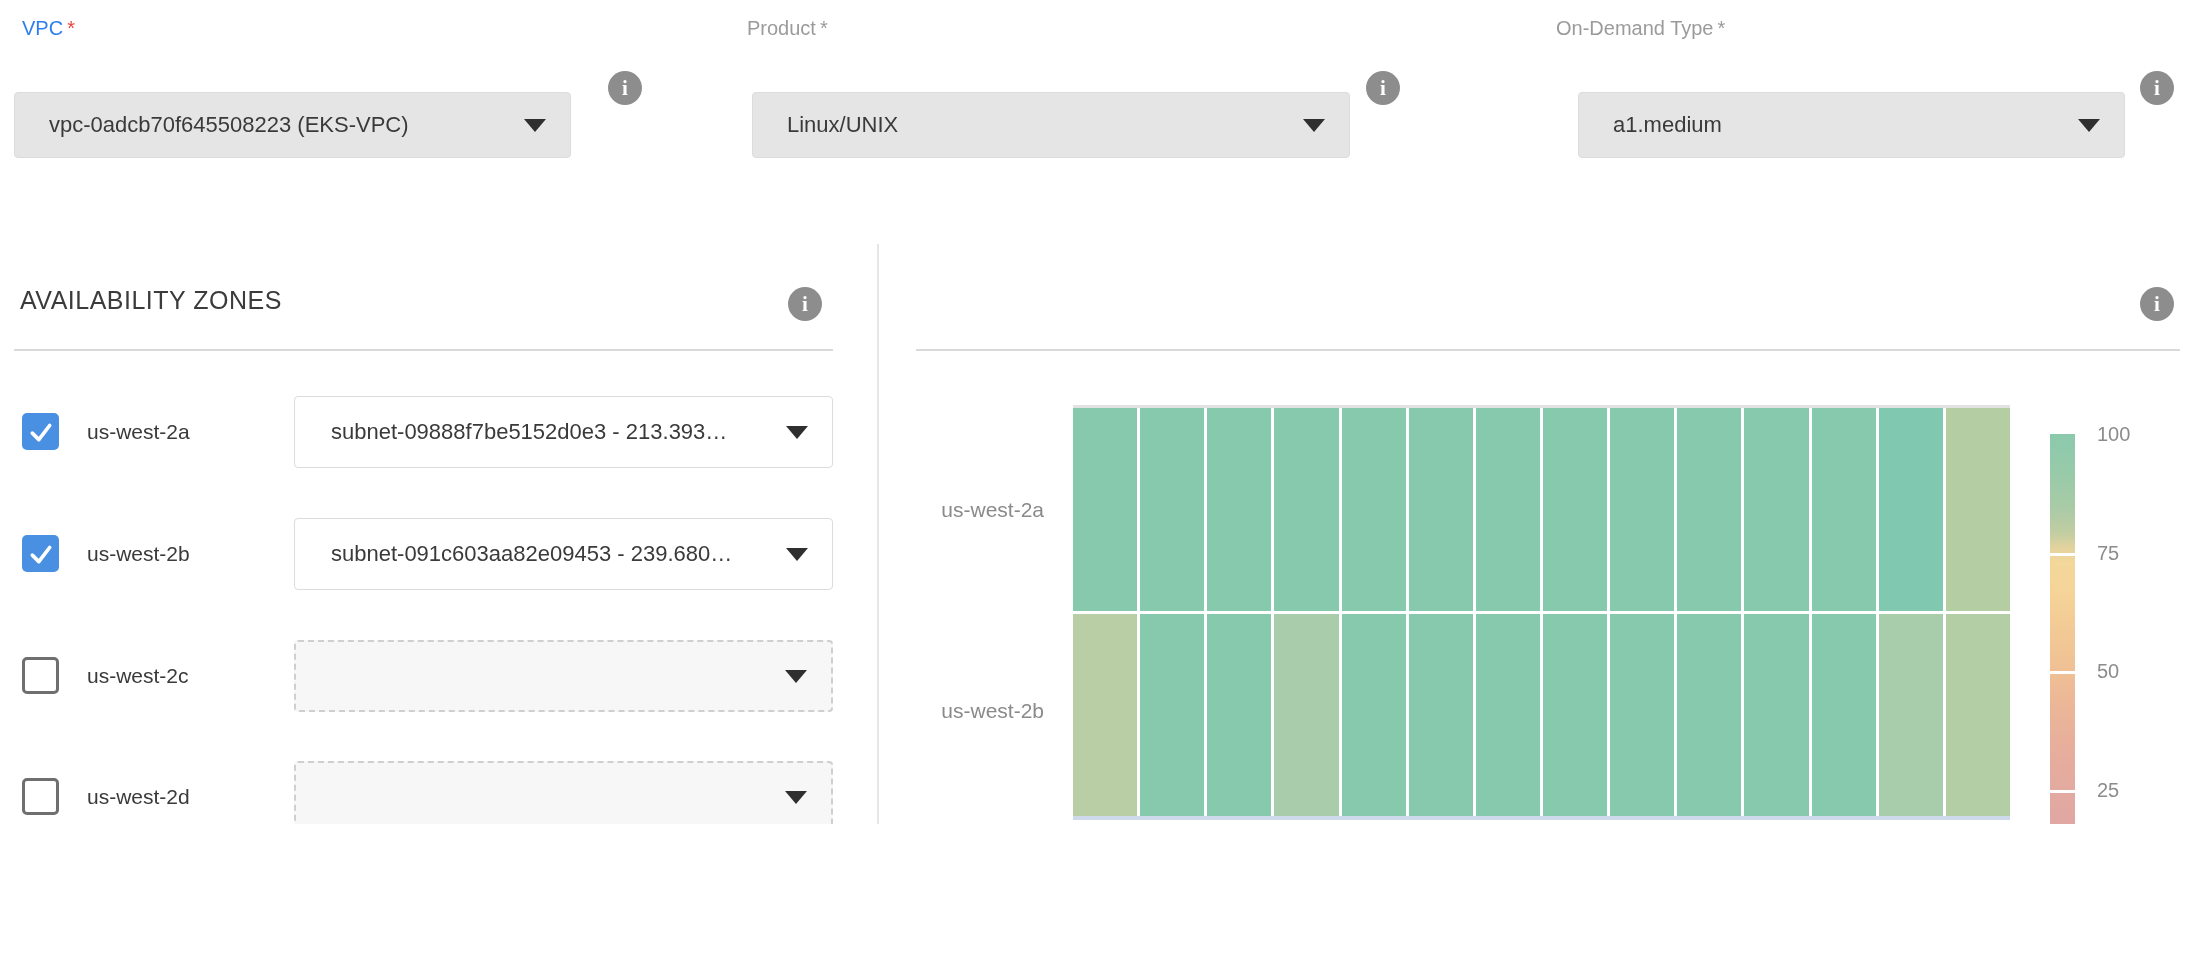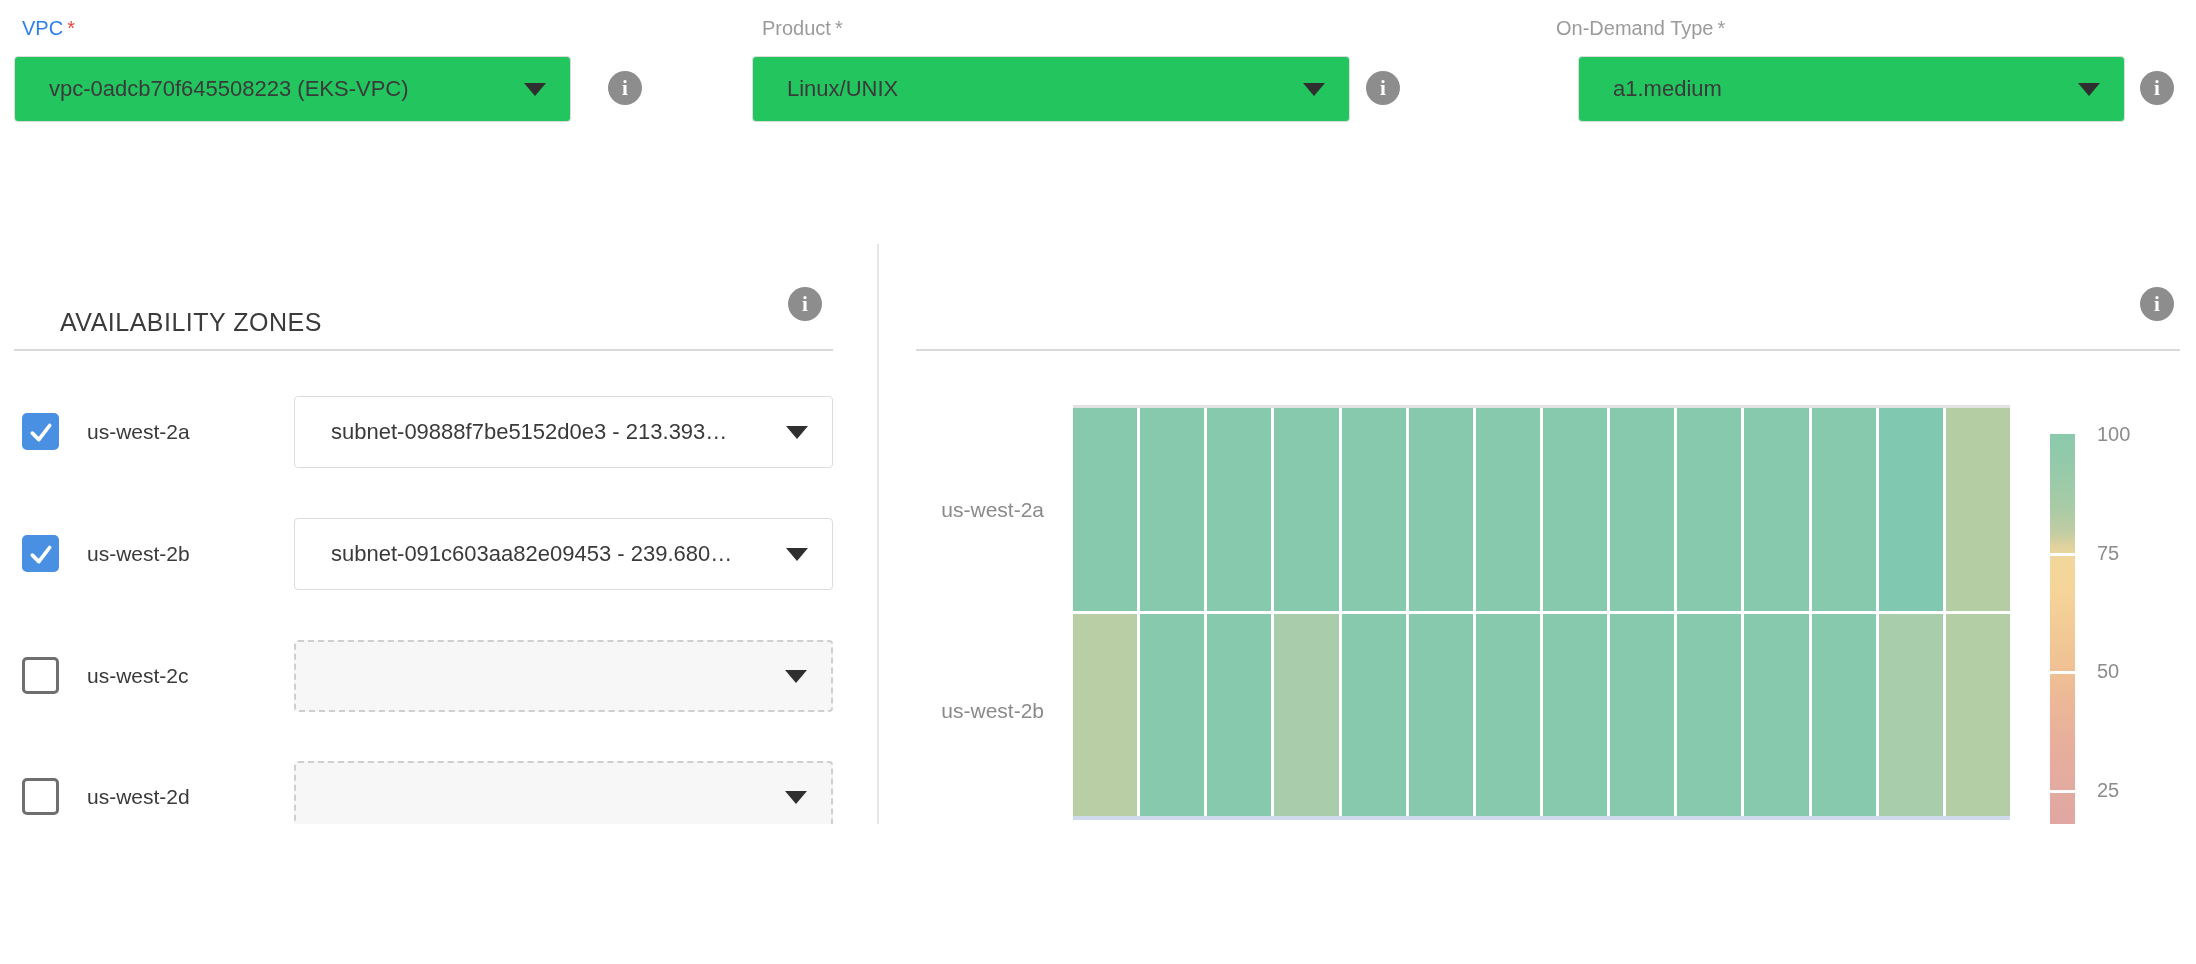--- a/index.html
+++ b/index.html
@@ -4,22 +4,22 @@
 <style>
   html,body{margin:0;padding:0;background:#ffffff;font-family:"Liberation Sans",sans-serif;}
   #stage{position:relative;width:2196px;height:824px;background:#fff;overflow:hidden;}
 
   
   .field-label{position:absolute;top:14px;font-size:20px;line-height:28px;color:#9b9b9b;}
   .field-label .req{color:#9b9b9b;margin-left:4px;}
   .field-label.vpc{color:#2d7ff0;}
   .field-label.vpc .req{color:#e8473f;}
 
-  .select{position:absolute;height:66px;background:#22c55e;border:1px solid #dcdcdc;border-radius:4px;
-          display:flex;align-items:center;box-sizing:border-box;padding:0 60px 0 34px;cursor:pointer;}
+  .select{position:absolute;height:66px;background:#e5e5e5;border:1px solid #dcdcdc;border-radius:4px;
+          display:flex;align-items:center;box-sizing:border-box;padding:0 60px 0 34px;cursor:pointer;margin-top:36px;}
   .select .select-value{font-size:22px;color:#3a3a3a;white-space:nowrap;overflow:hidden;text-overflow:ellipsis;}
   .dd-arrow{position:absolute;right:24px;top:50%;margin-top:-6px;width:0;height:0;
             border-left:11px solid transparent;border-right:11px solid transparent;border-top:13px solid #2f2f2f;}
 
   .info-icon{position:absolute;width:34px;height:34px;border-radius:50%;background:#8d8d8d;color:#fff;
              display:flex;align-items:center;justify-content:center;font-size:21px;font-weight:bold;
              font-family:"Liberation Serif",serif;cursor:pointer;}
 
   
   .section-title{position:absolute;font-size:25px;color:#3b3b3b;letter-spacing:.5px;}
@@ -62,41 +62,41 @@
 
   <div class="field-label vpc" style="left:22px;">
     <span>VPC</span><span class="req">*</span>
   </div>
   <div class="select" style="left:14px;top:56px;width:557px;">
     <span class="select-value">vpc-0adcb70f645508223 (EKS-VPC)</span>
     <span class="dd-arrow"></span>
   </div>
   <div class="info-icon" style="left:608px;top:71px;">i</div>
 
-  <div class="field-label" style="left:747px;margin-left:15px;">
+  <div class="field-label" style="left:747px;">
     <span>Product</span><span class="req">*</span>
   </div>
   <div class="select" style="left:752px;top:56px;width:598px;">
     <span class="select-value">Linux/UNIX</span>
     <span class="dd-arrow"></span>
   </div>
   <div class="info-icon" style="left:1366px;top:71px;">i</div>
 
   <div class="field-label" style="left:1556px;">
     <span>On-Demand Type</span><span class="req">*</span>
   </div>
   <div class="select" style="left:1578px;top:56px;width:547px;">
     <span class="select-value">a1.medium</span>
     <span class="dd-arrow"></span>
   </div>
   <div class="info-icon" style="left:2140px;top:71px;">i</div>
 
   <div class="v-divider" style="left:877px;top:244px;height:720px;"></div>
 
-  <div class="section-title" style="left:20px;top:308px;margin-left:40px;">AVAILABILITY ZONES</div>
+  <div class="section-title" style="left:20px;top:286px;">AVAILABILITY ZONES</div>
   <div class="info-icon" style="left:788px;top:287px;">i</div>
   <div class="hr" style="left:14px;top:349px;width:819px;"></div>
 
   <div class="az-row" style="top:396px;">
     <span class="checkbox checked">
       <svg viewBox="0 0 24 24">
           <polyline points="4,13 10,19 20,6" fill="none" stroke="#ffffff" stroke-width="3.4" stroke-linecap="round" stroke-linejoin="round"></polyline>
         </svg>
     </span>
     <span class="az-label">us-west-2a</span>

